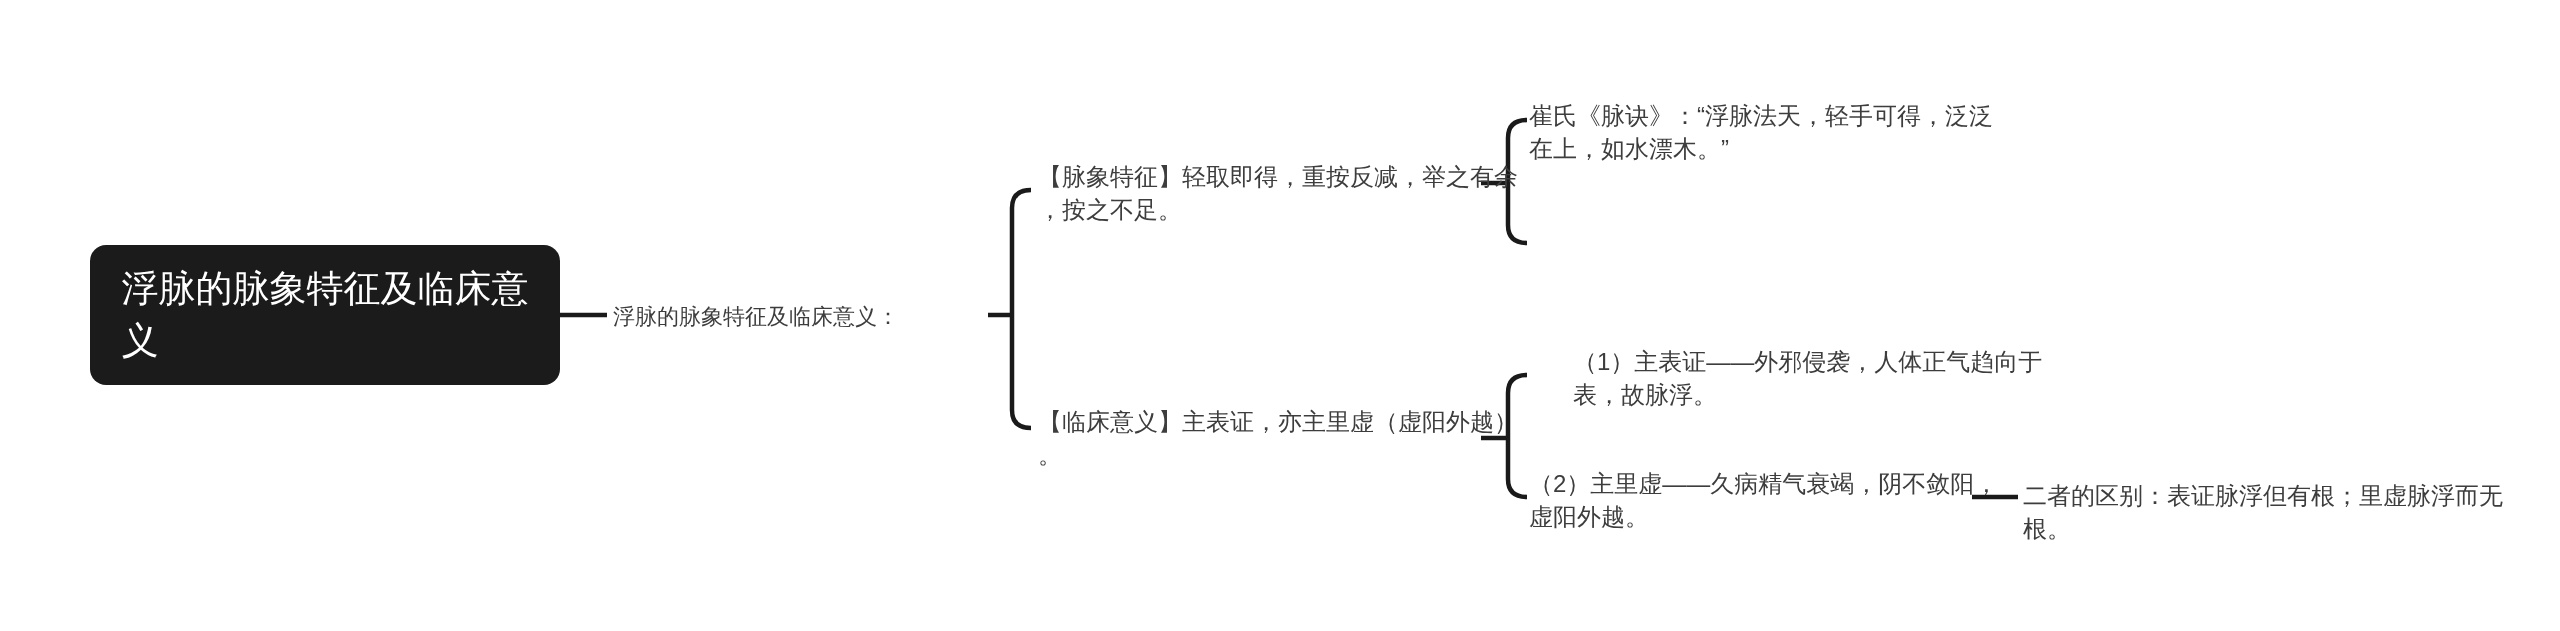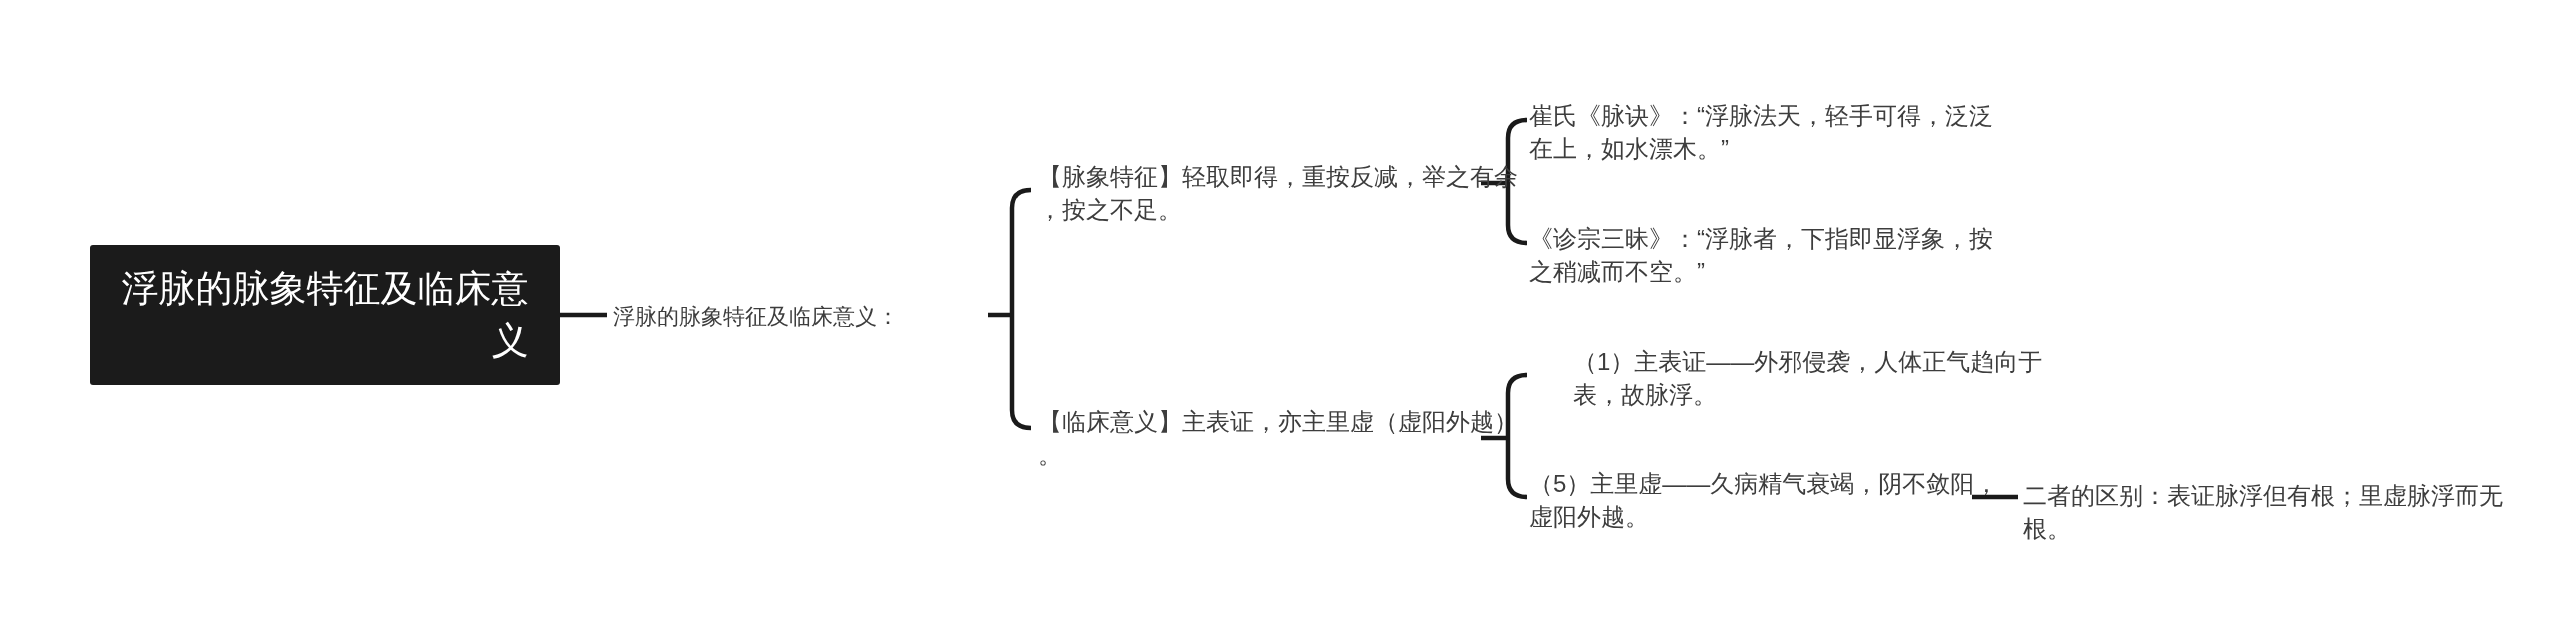--- a/index.html
+++ b/index.html
@@ -22,25 +22,25 @@
     stroke: var(--line, #1a1a1a);
     stroke-width: 4.5;
   }
   .root-box {
     position: absolute;
     left: 90px; top: 245px;
     width: 470px; height: 140px;
     box-sizing: border-box;
     background: var(--root-bg, #1b1b1b);
     color: var(--root-text, #ffffff);
-    border-radius: 3px;
+    border-radius: 16px;
     display: flex;
     align-items: center;
     justify-content: center;
-    text-align: right;
+    text-align: left;
     font-size: 37px;
     line-height: 52px;
     white-space: pre-line;
   }
   .center-label {
     position: absolute;
     left: 613px; top: 300px;
     font-size: 22px;
     line-height: 33px;
     color: var(--node-text, #3d3d3d);
@@ -86,25 +86,23 @@
 
   <div class="node node-feature">【脉象特征】轻取即得，重按反减，举之有余
 ，按之不足。</div>
 
   <div class="node node-clinical">【临床意义】主表证，亦主里虚（虚阳外越）
 。</div>
 
   <div class="node node-quote1">崔氏《脉诀》：“浮脉法天，轻手可得，泛泛
 在上，如水漂木。”</div>
 
-  <div class="node node-quote2">《诊宗三昧》：“浮脉者，下指即显浮象，按
-之稍减而不空。”</div>
 
   <div class="node node-surface">（1）主表证——外邪侵袭，人体正气趋向于
 表，故脉浮。</div>
 
-  <div class="node node-interior">（5）主里虚——久病精气衰竭，阴不敛阳，
+  <div class="node node-interior">（2）主里虚——久病精气衰竭，阴不敛阳，
 虚阳外越。</div>
 
   <div class="node node-diff">二者的区别：表证脉浮但有根；里虚脉浮而无
 根。</div>
 
 </div>
 
 </body></html>

